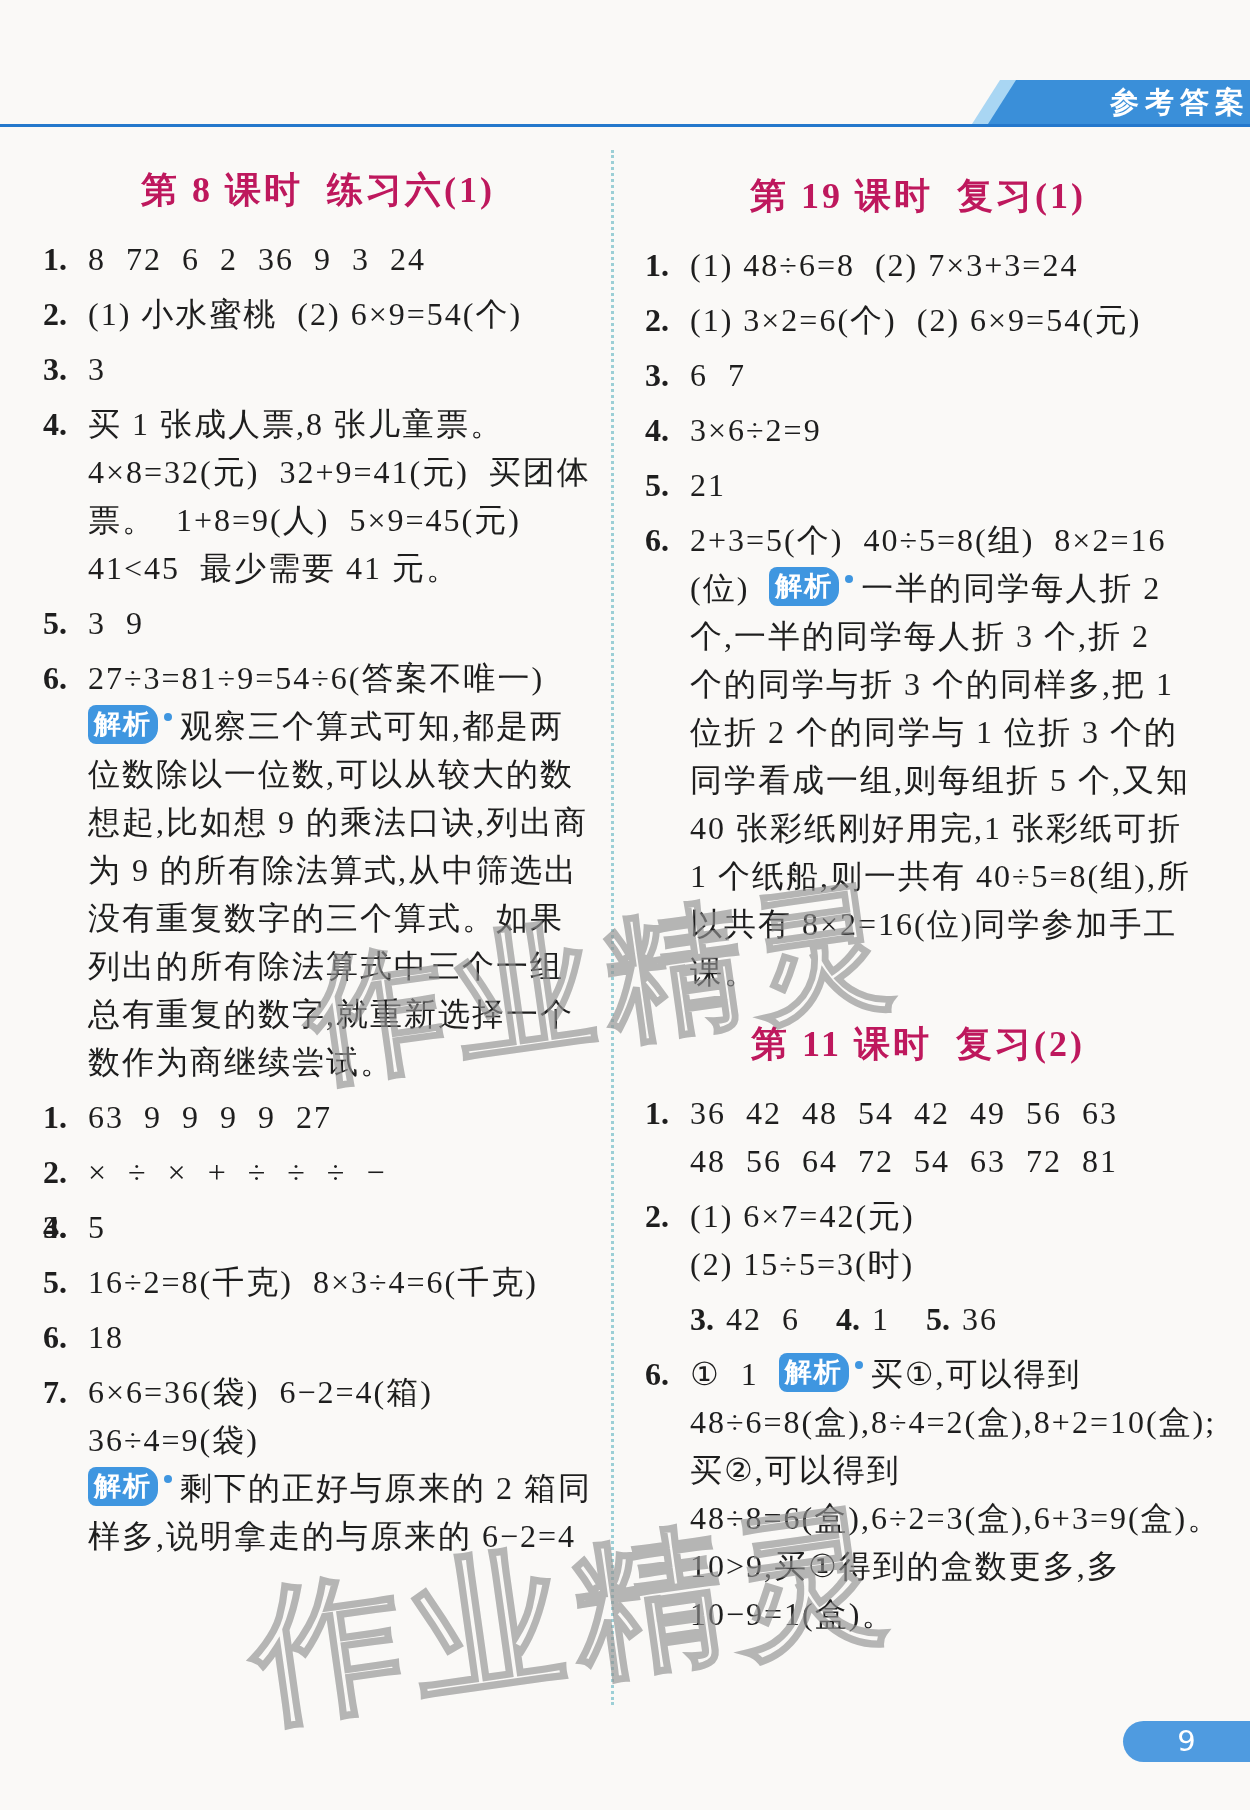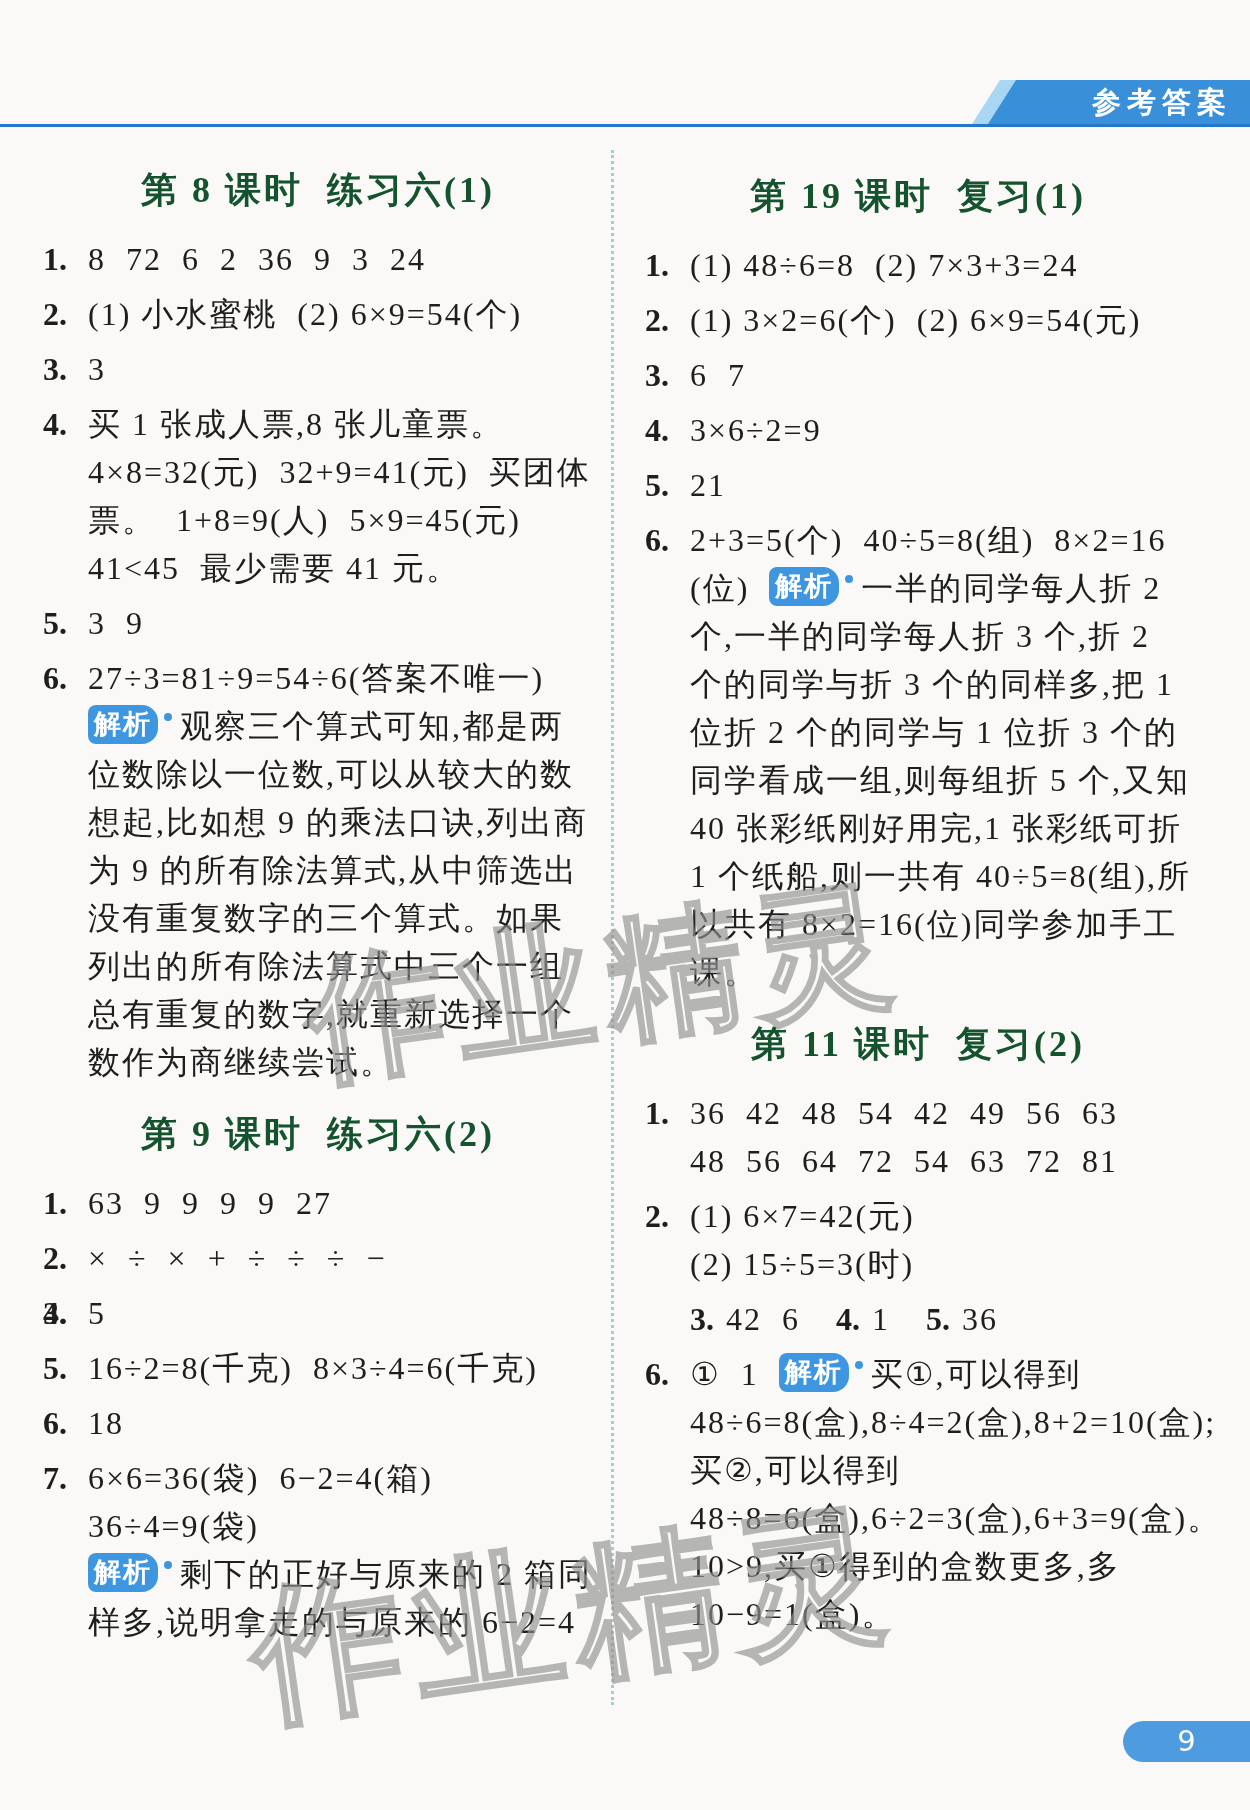--- a/index.html
+++ b/index.html
@@ -7,29 +7,29 @@
   .page{position:relative;width:1250px;height:1810px;background:#faf9f7;overflow:hidden;}
 
   
   .header-rule{position:absolute;left:0;top:124px;width:1250px;height:3px;background:#2478cc;}
   .banner-accent{position:absolute;top:80px;right:0;width:278px;height:44px;background:#a9d6f3;
     clip-path:polygon(28px 0,100% 0,100% 100%,0 100%);}
   .banner{position:absolute;top:80px;right:0;width:262px;height:44px;background:#3a8fd9;
     clip-path:polygon(28px 0,100% 0,100% 100%,0 100%);
     color:#fff;font-family:"Liberation Sans","DejaVu Sans",sans-serif;font-weight:bold;
     font-size:29px;line-height:45px;text-align:right;padding-right:0;box-sizing:border-box;letter-spacing:6px;}
-  .banner span{padding-right:18px;}
+  .banner span{}
 
   
   .col{position:absolute;top:148px;color:#1e1e1e;}
   .col-left{left:43px;width:550px;}
   .col-right{left:645px;width:546px;}
   .divider{position:absolute;left:611px;top:150px;height:1555px;width:0;border-left:3px dotted #9ccfd6;}
 
-  .sec-title{font-size:36px;font-weight:bold;color:#14532d;text-align:center;
+  .sec-title{font-size:36px;font-weight:bold;color:#be185d;text-align:center;
     margin:24px 0 20px 0;letter-spacing:3px;white-space:pre-wrap;}
   .col-left .sec-title:first-child{margin-top:18px;}
 
   .item{position:relative;padding-left:45px;margin-bottom:7px;font-size:32px;line-height:48px;letter-spacing:2px;}
   .num{position:absolute;left:0;top:0;font-weight:bold;letter-spacing:0;}
   .num.inline{position:static;margin-right:12px;}
   .num.gap{margin-left:26px;}
   .txt{white-space:pre-wrap;}
 
   .analysis{display:block;}
@@ -91,21 +91,20 @@
       <span class="txt">3  9</span>
     </div>
     <div class="item">
       <span class="num">6.</span>
       <span class="txt">27÷3=81÷9=54÷6(答案不唯一)</span>
       <div class="analysis">
         <span class="badge">解析</span><span class="dot"></span><span class="txt">观察三个算式可知,都是两位数除以一位数,可以从较大的数想起,比如想 9 的乘法口诀,列出商为 9 的所有除法算式,从中筛选出没有重复数字的三个算式。如果列出的所有除法算式中三个一组总有重复的数字,就重新选择一个数作为商继续尝试。</span>
       </div>
     </div>
 
-    <div class="sec-title">第 9 课时  练习六(2)</div>
 
     <div class="item">
       <span class="num">1.</span>
       <span class="txt">63  9  9  9  9  27</span>
     </div>
     <div class="item">
       <span class="num">2.</span>
       <span class="txt">×  ÷  ×  +  ÷  ÷  ÷  −</span>
     </div>
     <div class="item">

